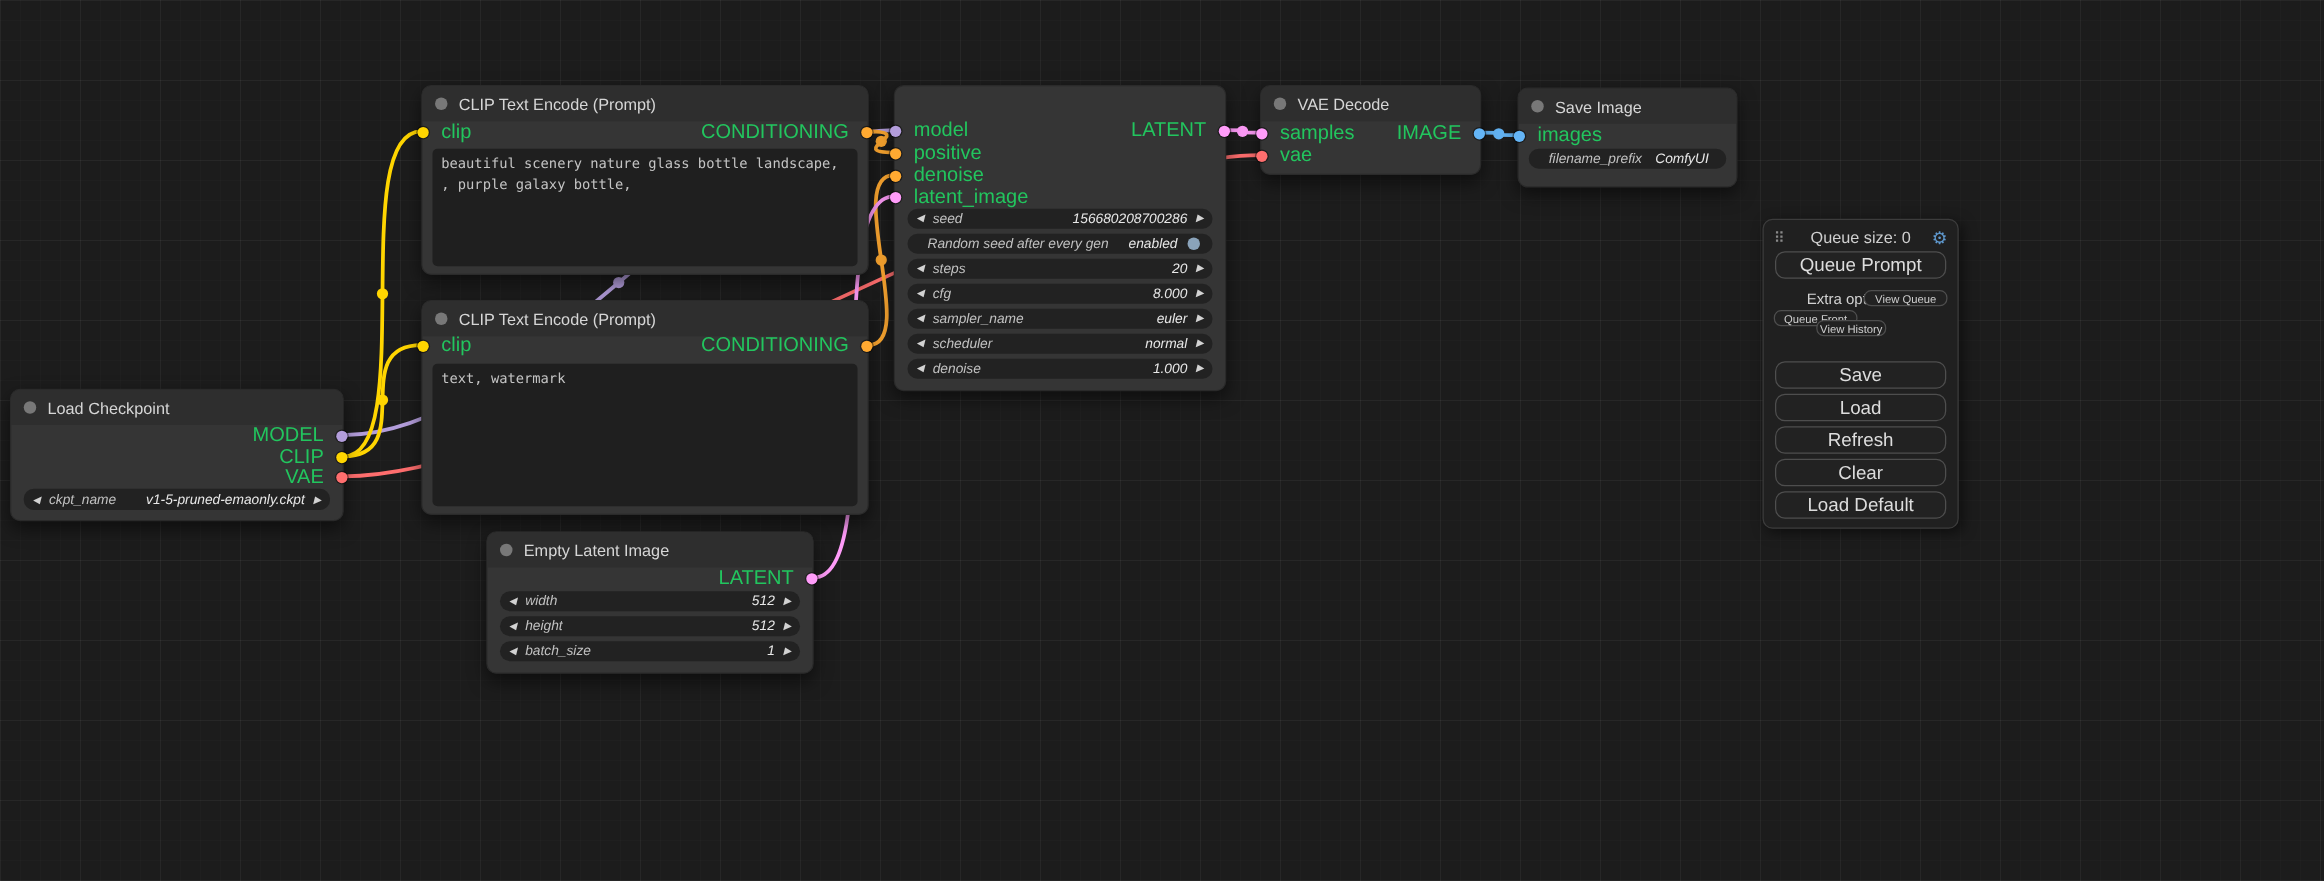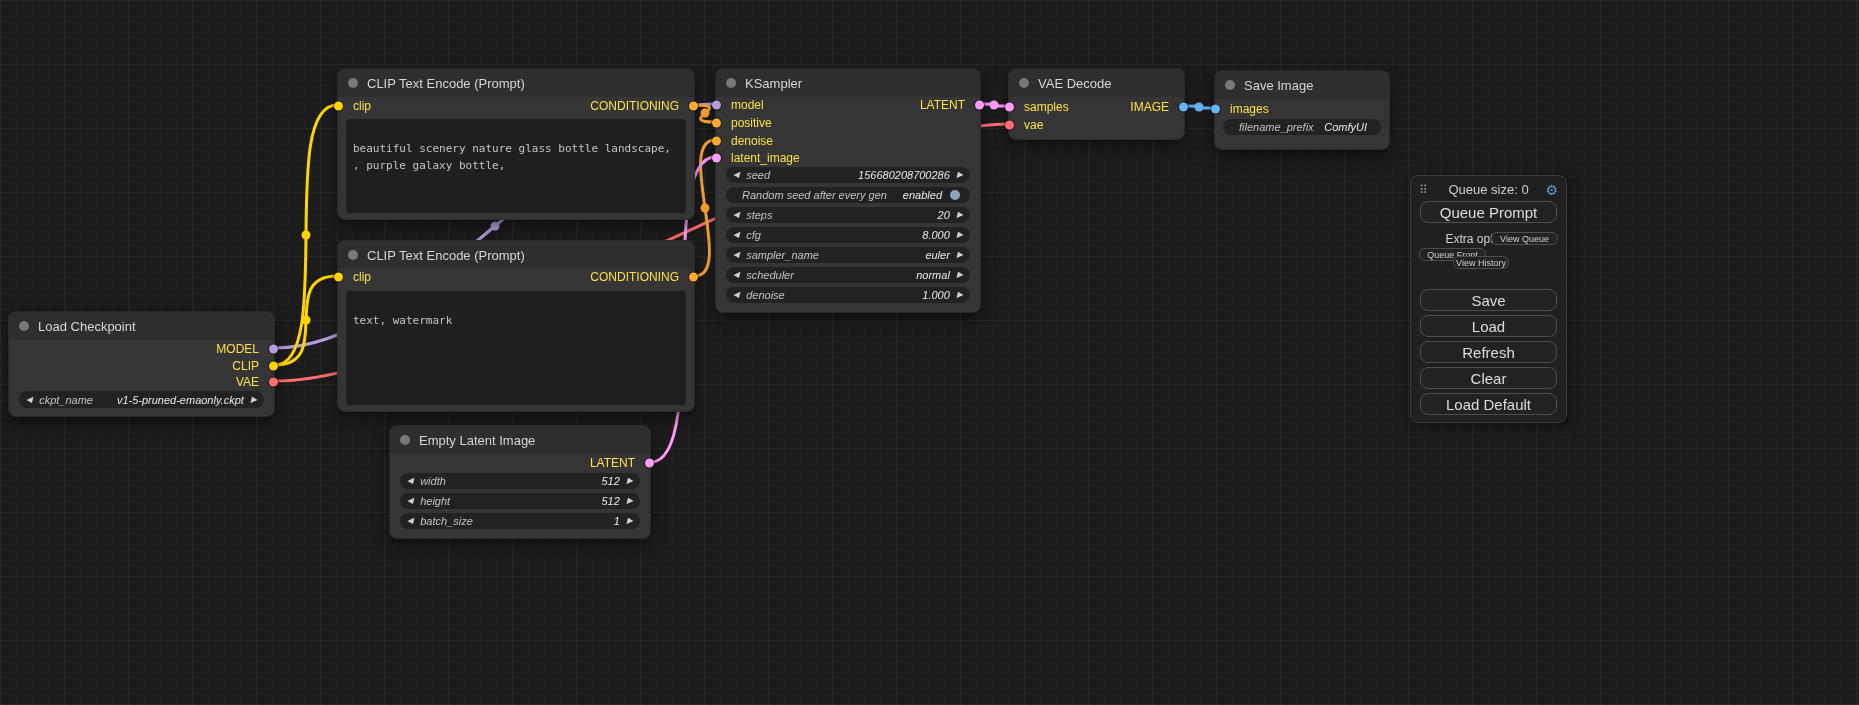--- a/index.html
+++ b/index.html
@@ -29,21 +29,21 @@
     background:#353535; border:1px solid #2a2a2a; border-radius:8px;
     box-shadow:0 6px 14px rgba(0,0,0,0.5);
   }
   .node-title {
     height:28px; background:#2e2e2e; border-radius:7px 7px 0 0;
     display:flex; align-items:center; padding:0 10px;
     color:#d6d6d6; font-size:13px; white-space:nowrap;
   }
   .collapse-dot { width:10px; height:10px; border-radius:50%; background:#787878; margin-right:9px; flex:none; }
 
-  .slot { position:absolute; height:14px; display:flex; align-items:center; font-size:12px; color:#fde047; white-space:nowrap; }
+  .slot { position:absolute; height:14px; display:flex; align-items:center; font-size:16px; color:#22c55e; white-space:nowrap; }
   .slot.in  { left:0;  padding-left:15px; }
   .slot.out { right:0; padding-right:15px;justify-content:center; }
   .port { position:absolute; top:50%; width:9px; height:9px; border-radius:50%;
           transform:translateY(-50%); box-shadow:0 0 0 1px rgba(0,0,0,0.45); }
   .slot.in  .port { left:-4px; }
   .slot.out .port { right:-4px; }
   .c-model{background:#B39DDB} .c-clip{background:#FFD500} .c-vae{background:#FF6E6E}
   .c-cond{background:#FFA931} .c-latent{background:#FF9CF9} .c-image{background:#64B5F6}
 
   .widget {
@@ -55,21 +55,21 @@
   .widget .arrow { font-size:8px; color:#d2d2d2; line-height:1; }
   .widget .wlabel { margin-left:7px; color:#c2c2c2; }
   .widget .wvalue { margin-left:auto; margin-right:7px; color:#e8e8e8; }
   .widget.noarrows { padding:0 10px; }
   .widget.noarrows .wlabel { margin-left:6px; }
   .widget.noarrows .wvalue { margin-right:4px; }
   .toggle-dot { width:10px; height:10px; border-radius:50%; background:#8aa3ba; flex:none; margin-left:4px; }
 
   .textbox {
     position:absolute; left:8px; right:8px;
-    background:#1f1f1f; border-radius:4px; padding:22px 7px;
+    background:#1f1f1f; border-radius:4px; padding:4px 7px;
     font-family:"DejaVu Sans Mono",monospace; font-size:11px; line-height:1.5;
     color:#c4c4c4; white-space:pre-wrap; overflow:hidden; cursor:text;
   }
 
   .menu-panel {
     position:absolute; left:1410px; top:175px; width:157px; height:248px; z-index:3;
     background:#202020; border:1px solid #3c3c3c; border-radius:8px;
     box-shadow:3px 3px 10px rgba(0,0,0,0.5);
   }
   .menu-header { position:absolute; top:6px; left:0; right:0; height:18px;
@@ -195,24 +195,20 @@
     </div>
     <div class="widget" style="top:87px">
       <span class="arrow">◀</span>
       <span class="wlabel">batch_size</span>
       <span class="wvalue">1</span>
       <span class="arrow">▶</span>
     </div>
   </div>
 
   <div class="node" style="left:715px;top:68px;width:266px;height:245px">
-    <div class="node-title">
-      <span class="collapse-dot"></span>
-      <span>KSampler</span>
-    </div>
     <div class="slot in" style="top:29px">
       <span class="port c-model"></span>
       <span>model</span>
     </div>
     <div class="slot in" style="top:47px">
       <span class="port c-cond"></span>
       <span>positive</span>
     </div>
     <div class="slot in" style="top:65px">
       <span class="port c-cond"></span>

